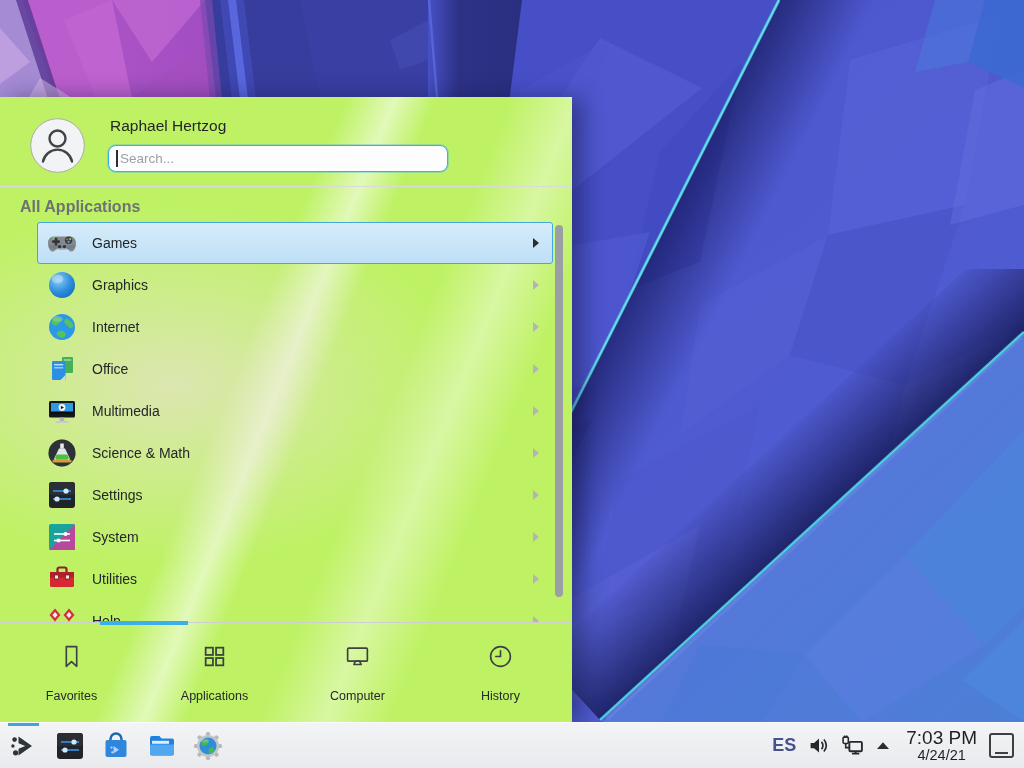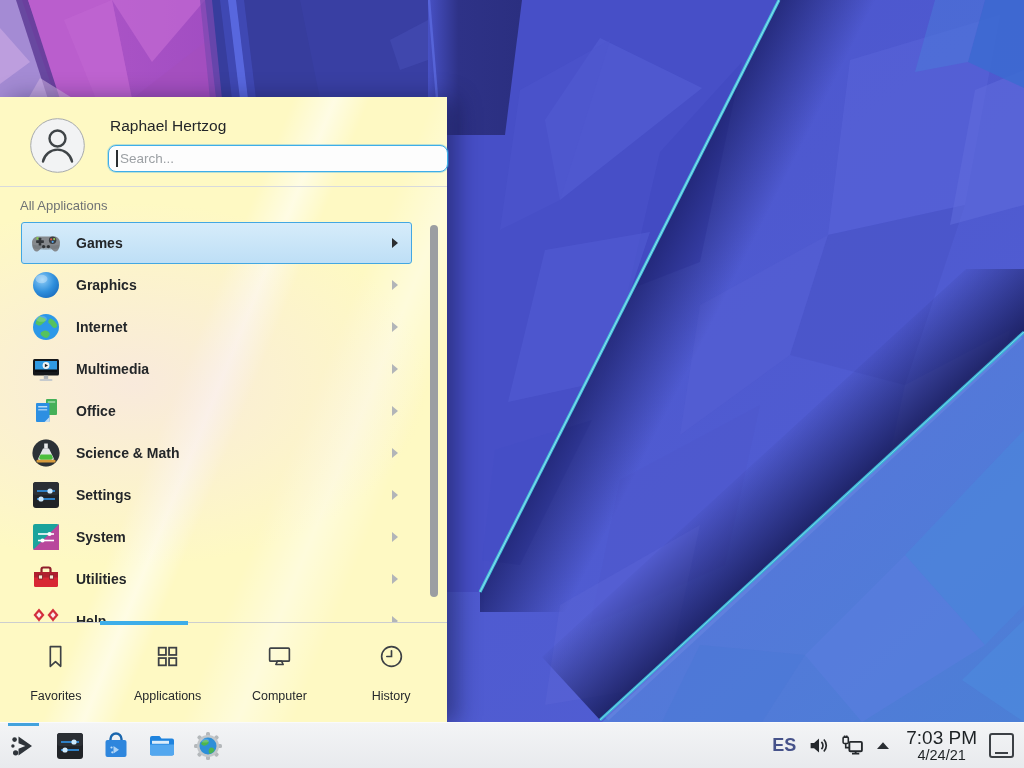--- a/index.html
+++ b/index.html
@@ -3,41 +3,41 @@
 <meta charset="utf-8">
 <style>
   * { margin:0; padding:0; box-sizing:border-box; }
   html,body { width:1024px; height:768px; overflow:hidden; font-family:"Liberation Sans", sans-serif; }
   #screen { position:relative; width:1024px; height:768px; background:#4a52cb; }
 
   
   #wallpaper { position:absolute; inset:0; }
 
   
-  #launcher-menu { position:absolute; left:0; top:97px; width:447px; height:625px;
-    background:#fef9c3; box-shadow:10px 2px 22px rgba(12,14,50,.45); }
+  #launcher-menu { position:absolute; left:0; top:97px; width:572px; height:625px;
+    background:#bef264; box-shadow:10px 2px 22px rgba(12,14,50,.45); }
   #launcher-menu::before { content:""; position:absolute; inset:0; pointer-events:none;
     background:
       radial-gradient(ellipse 420px 260px at 30% 46%, rgba(244,221,240,.55), transparent 70%),
       linear-gradient(112deg, transparent 42%, rgba(255,255,255,.55) 48%, transparent 53%, transparent 62%, rgba(255,255,255,.4) 70%, transparent 78%); }
 
   .menu-header { position:absolute; left:0; top:0; width:100%; height:90px; }
   .avatar { position:absolute; left:30px; top:21px; width:55px; height:55px; }
   .user-name { position:absolute; left:110px; top:20px; font-size:15.5px; color:#232629; }
   .search-wrap { position:absolute; left:108px; top:48px; width:340px; height:27px; }
   .search-wrap input { width:100%; height:100%; border:1px solid #3daee9; border-radius:8px;
     background:#fdfdfd; box-shadow:0 0 0 1px rgba(61,174,233,.35); padding:0 8px 0 11px;
     font-family:"Liberation Sans",sans-serif; font-size:13.5px; color:#232629; outline:none; }
   .search-wrap input::placeholder { color:#9ca0a4; }
   .caret { position:absolute; left:8px; top:5px; bottom:5px; width:1.5px; background:#2a2e31; pointer-events:none; }
   .header-sep { position:absolute; left:0; top:89px; width:100%; height:1px; background:#d8dadc; }
 
-  .section-label { position:absolute; left:20px; top:101px; font-size:13px; color:#6f7275; }
-
-  .cat-viewport { position:absolute; left:0; top:120px; width:100%; height:405px; overflow:hidden;font-weight:bold; }
+  .section-label { position:absolute; left:20px; top:101px; font-size:16px; color:#6f7275;font-weight:bold; }
+
+  .cat-viewport { position:absolute; left:16px; top:120px; width:100%; height:405px; overflow:hidden; }
   .cat-list { padding-top:5px; }
   .cat-row { position:relative; height:42px; margin:0 35px 0 21px; display:flex; align-items:center;
     padding:0 13px 0 8px; border:1px solid transparent; border-radius:3px; }
   .cat-row.selected { background:linear-gradient(#d6ecfa,#bedff6); border-color:#43a7e2; }
   .cat-icon { width:32px; height:32px; flex:0 0 32px; }
   .cat-label { margin-left:14px; font-size:14px; color:#232629; }
   .arrow { margin-left:auto; width:0; height:0; border-top:5px solid transparent;
     border-bottom:5px solid transparent; border-left:6px solid #b2b5b8; }
   .cat-row.selected .arrow { border-left-color:#2b2e31; }
 
@@ -216,42 +216,42 @@
             <path d="M20.5 7.5 c2.5 1 5.6 3.8 6.6 6.3 .8 2-1.6 4-3.6 3 -2-1-2-3-4-4 -2-1-1.5-4.1 1-5.3z" fill="#55c25e"></path>
             <path d="M13.5 20 c2-1 5 0 6 2 1 2-1 4.2-3.2 5 -2.5-.5-4.8-2-5.8-4 0-1.6 1.5-2.5 3-3z" fill="#55c25e"></path>
             <ellipse cx="11.5" cy="7.8" rx="5.5" ry="3" fill="#ffffff" opacity=".18"></ellipse>
           </svg>
           <span class="cat-label">Internet</span>
           <span class="arrow"></span>
         </div>
 
         <div class="cat-row">
           <svg class="cat-icon" viewBox="0 0 32 32">
+            <rect x="16" y="4" width="11" height="16" rx="1" fill="#45b058"></rect>
+            <rect x="17.8" y="6.2" width="7.4" height="1.6" fill="#9ad8a3"></rect>
+            <rect x="6" y="8" width="13.5" height="19" rx="1" fill="#2d8fe2"></rect>
+            <path d="M14.5 27 l5 -5 v4 a1 1 0 0 1 -1 1 z" fill="#bfdcf5"></path>
+            <rect x="8.2" y="11" width="9" height="1.5" fill="#bcdcf8"></rect>
+            <rect x="8.2" y="14" width="9" height="1.5" fill="#9cc9f2"></rect>
+          </svg>
+          <span class="cat-label">Office</span>
+          <span class="arrow"></span>
+        </div>
+
+        <div class="cat-row">
+          <svg class="cat-icon" viewBox="0 0 32 32">
             <rect x="3" y="6" width="26" height="16.5" rx="1.5" fill="#15181b"></rect>
             <rect x="5" y="8" width="22" height="11" fill="#2f9ae3"></rect>
             <rect x="5" y="16.5" width="22" height="2.5" fill="#0c0e10"></rect>
             <circle cx="16" cy="12.5" r="3.4" fill="#f2f4f5"></circle>
             <path d="M14.9 10.8 l3.1 1.7 -3.1 1.7 z" fill="#1b1e21"></path>
             <rect x="13.8" y="22.5" width="4.4" height="3.4" fill="#aeb2b6"></rect>
             <rect x="9.5" y="25.9" width="13" height="2" rx="1" fill="#c6cacd"></rect>
           </svg>
           <span class="cat-label">Multimedia</span>
-          <span class="arrow"></span>
-        </div>
-
-        <div class="cat-row">
-          <svg class="cat-icon" viewBox="0 0 32 32">
-            <rect x="16" y="4" width="11" height="16" rx="1" fill="#45b058"></rect>
-            <rect x="17.8" y="6.2" width="7.4" height="1.6" fill="#9ad8a3"></rect>
-            <rect x="6" y="8" width="13.5" height="19" rx="1" fill="#2d8fe2"></rect>
-            <path d="M14.5 27 l5 -5 v4 a1 1 0 0 1 -1 1 z" fill="#bfdcf5"></path>
-            <rect x="8.2" y="11" width="9" height="1.5" fill="#bcdcf8"></rect>
-            <rect x="8.2" y="14" width="9" height="1.5" fill="#9cc9f2"></rect>
-          </svg>
-          <span class="cat-label">Office</span>
           <span class="arrow"></span>
         </div>
 
         <div class="cat-row">
           <svg class="cat-icon" viewBox="0 0 32 32">
             <circle cx="16" cy="16" r="13.5" fill="#262b30"></circle>
             <circle cx="16" cy="16" r="13.5" fill="#3a4046" opacity=".35"></circle>
             <rect x="14.2" y="6.5" width="3.6" height="5.2" fill="#e8eaec"></rect>
             <path d="M13 11.5 h6 l4.6 9.5 a2 2 0 0 1 -1.8 2.9 h-11.6 a2 2 0 0 1 -1.8 -2.9 z" fill="#e2e5e7"></path>
             <path d="M10.6 17.5 h10.8 l1.2 2.4 a2 2 0 0 1 -1.8 2.9 h-9.6 a2 2 0 0 1 -1.8 -2.9 z" fill="#4cbf3f"></path>

